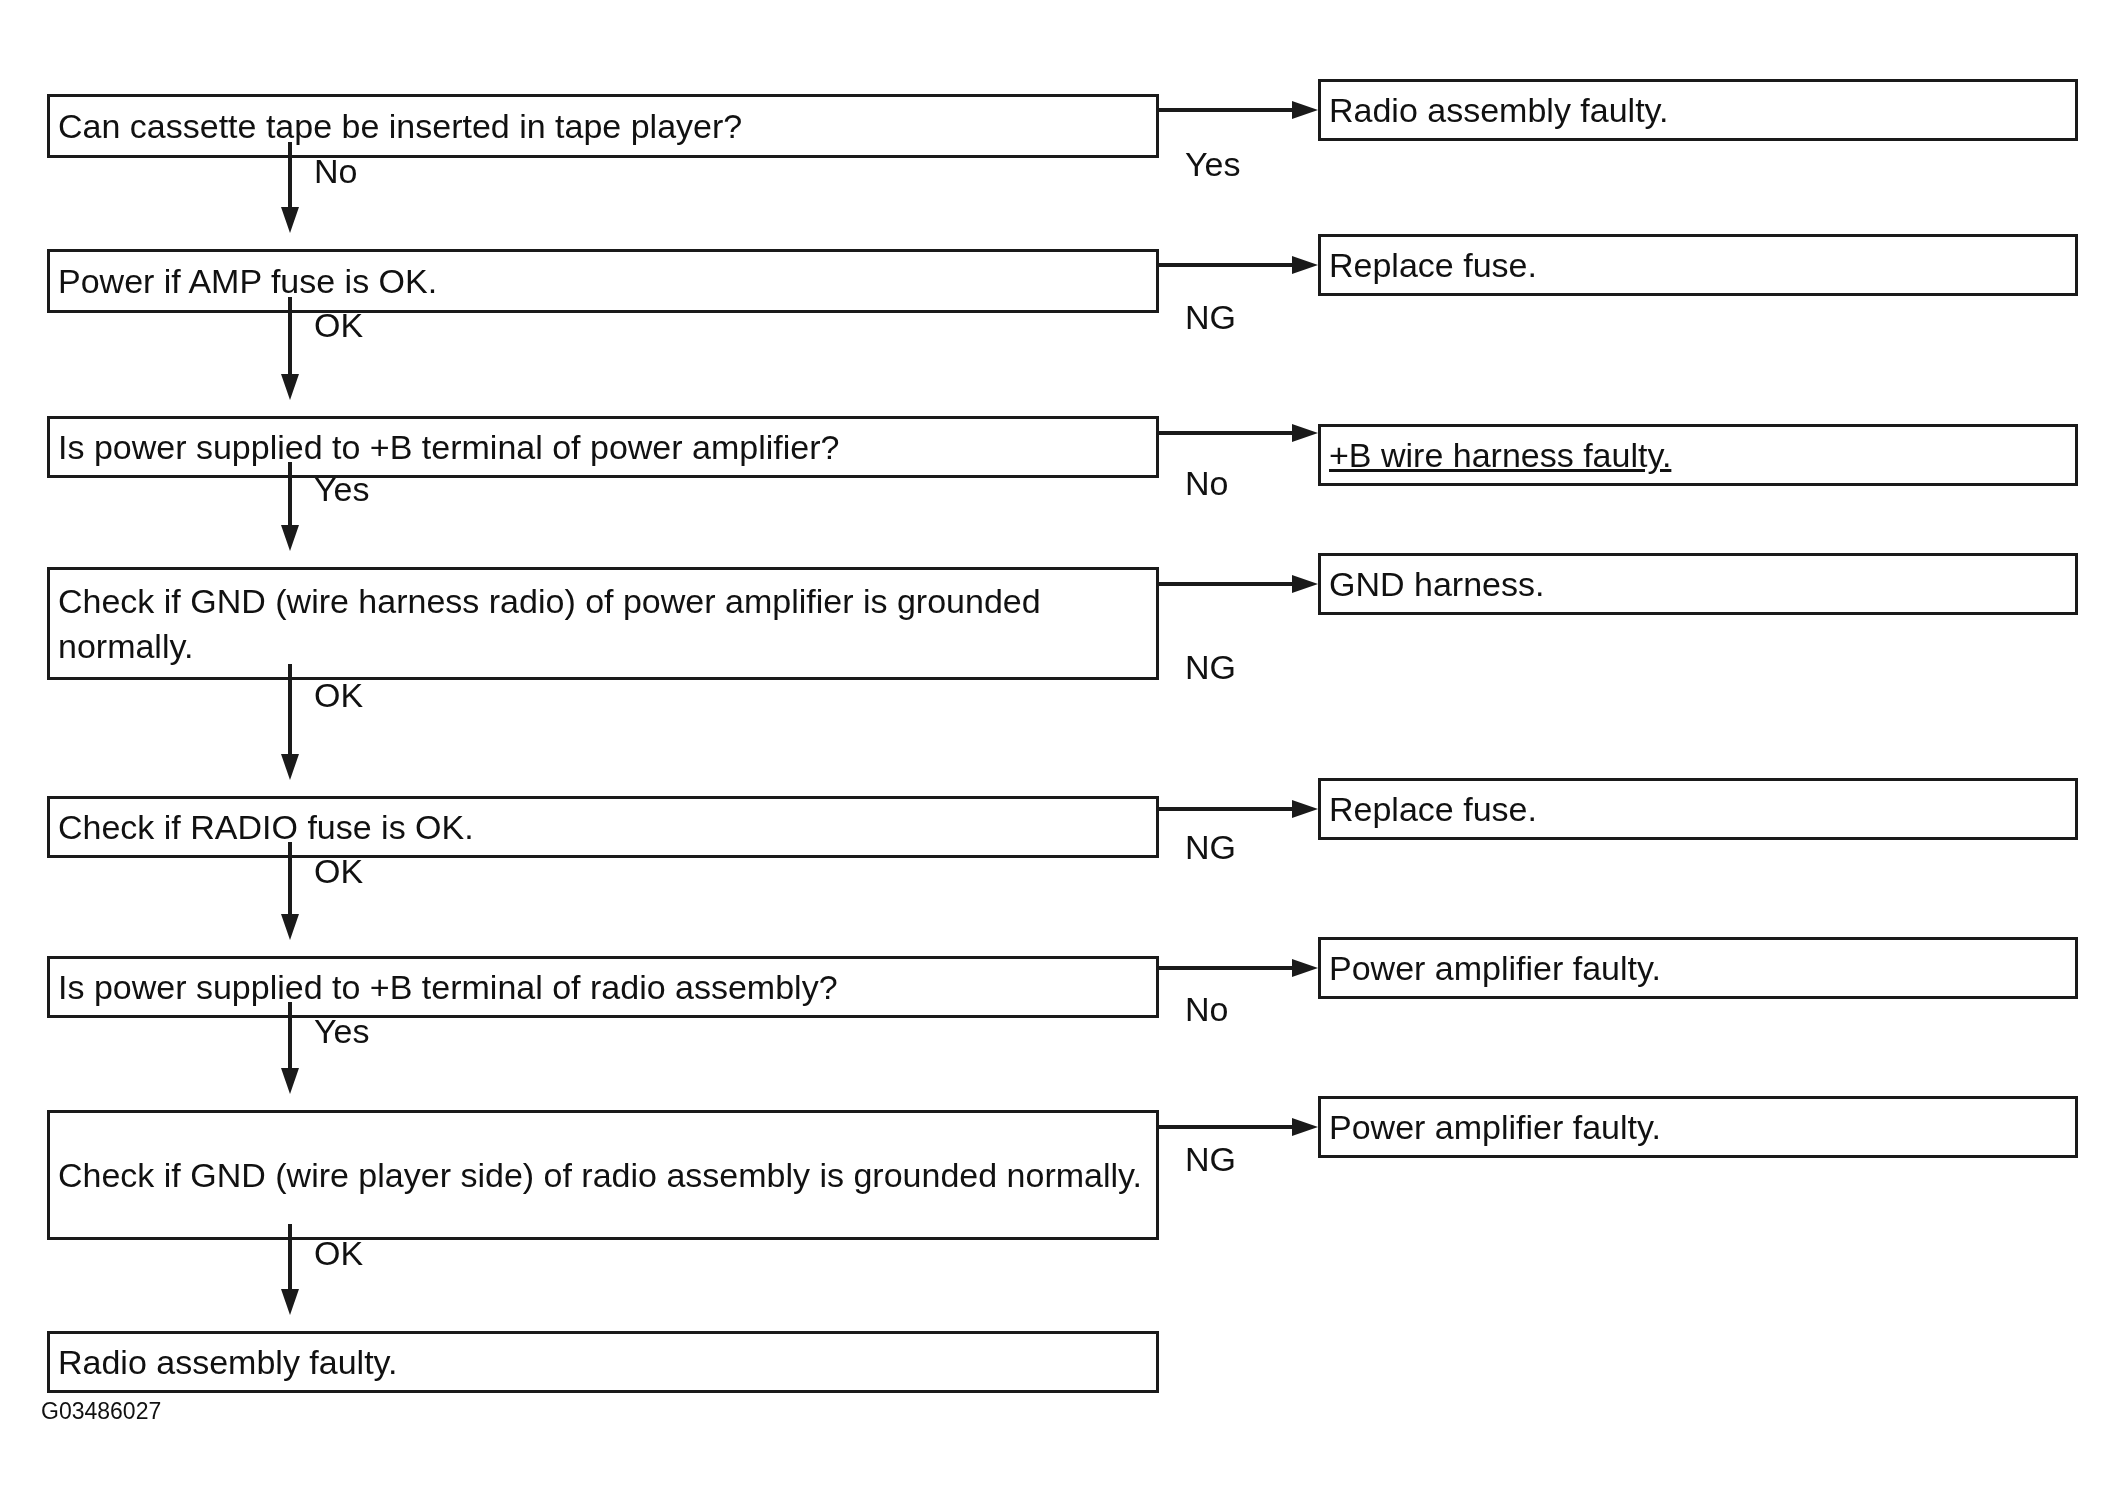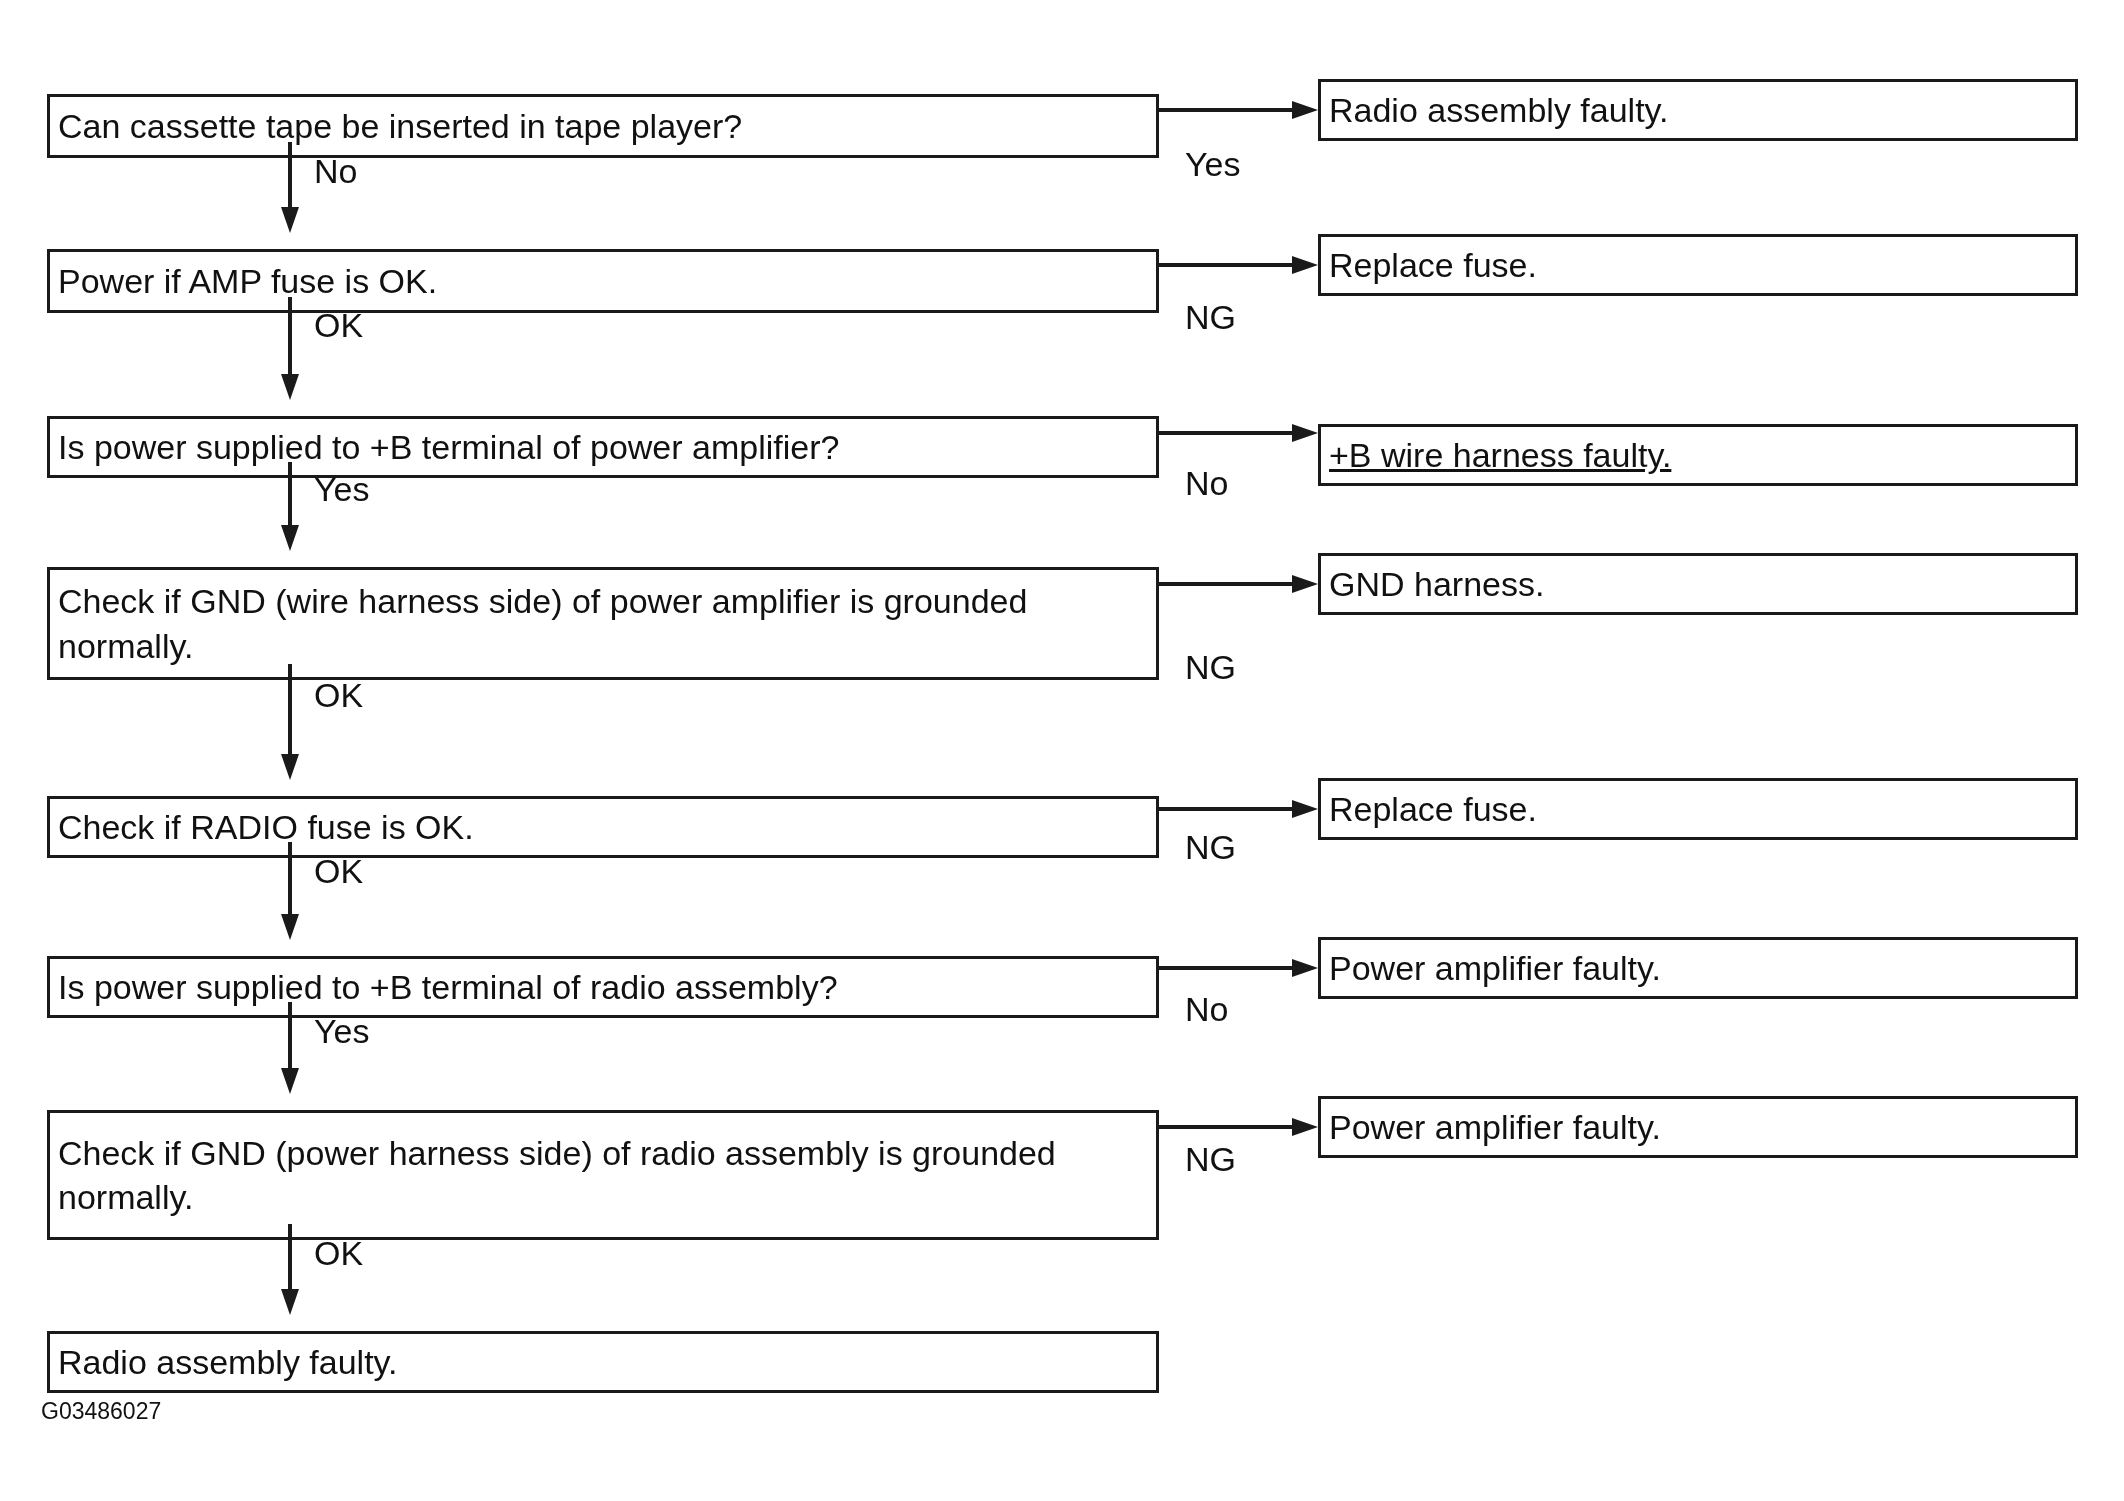--- a/index.html
+++ b/index.html
@@ -98,21 +98,21 @@
   </div>
   <div class="hline a3"></div>
   <div class="label bl3">No</div>
   <div class="box rbox r3">
     <span>+B wire harness faulty.</span>
   </div>
   <div class="vline v3"></div>
   <div class="label dl3">Yes</div>
 
   <div class="box qbox q4">
-    <span>Check if GND (wire harness side) of power amplifier is grounded normally.</span>
+    <span>Check if GND (wire harness radio) of power amplifier is grounded normally.</span>
   </div>
   <div class="hline a4"></div>
   <div class="label bl4">NG</div>
   <div class="box rbox r4">
     <span>GND harness.</span>
   </div>
   <div class="vline v4"></div>
   <div class="label dl4">OK</div>
 
   <div class="box qbox q5">
@@ -131,21 +131,21 @@
   </div>
   <div class="hline a6"></div>
   <div class="label bl6">No</div>
   <div class="box rbox r6">
     <span>Power amplifier faulty.</span>
   </div>
   <div class="vline v6"></div>
   <div class="label dl6">Yes</div>
 
   <div class="box qbox q7">
-    <span>Check if GND (power harness side) of radio assembly is grounded normally.</span>
+    <span>Check if GND (wire player side) of radio assembly is grounded normally.</span>
   </div>
   <div class="hline a7"></div>
   <div class="label bl7">NG</div>
   <div class="box rbox r7">
     <span>Power amplifier faulty.</span>
   </div>
   <div class="vline v7"></div>
   <div class="label dl7">OK</div>
 
   <div class="box qbox q8">

